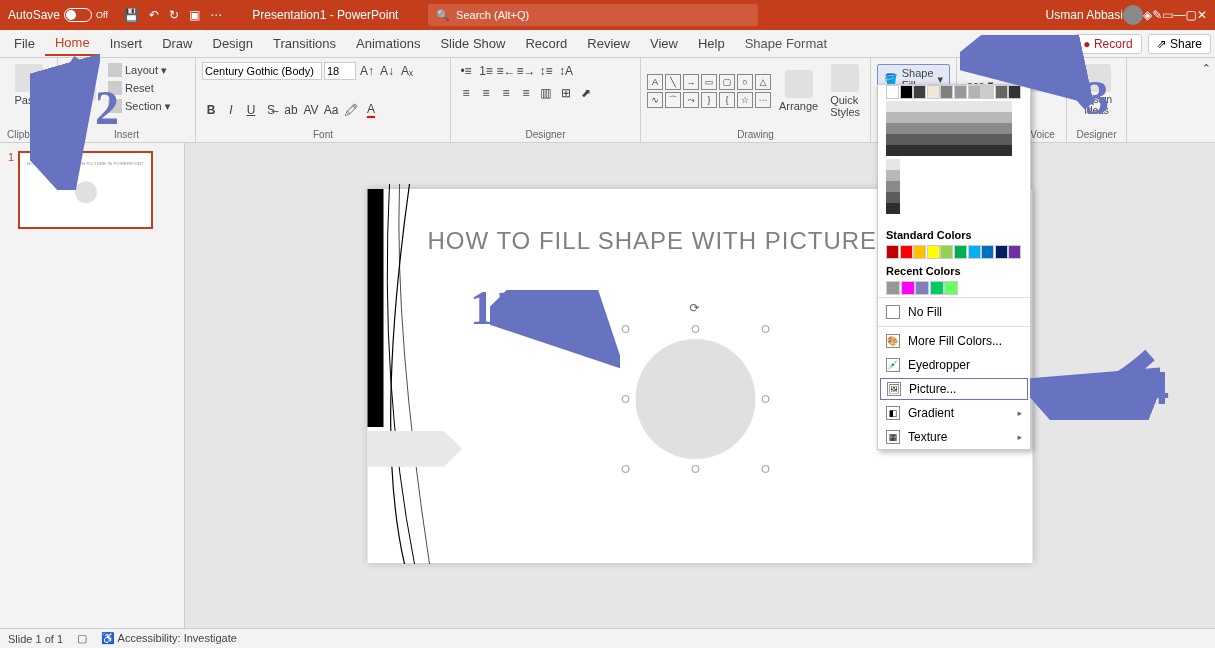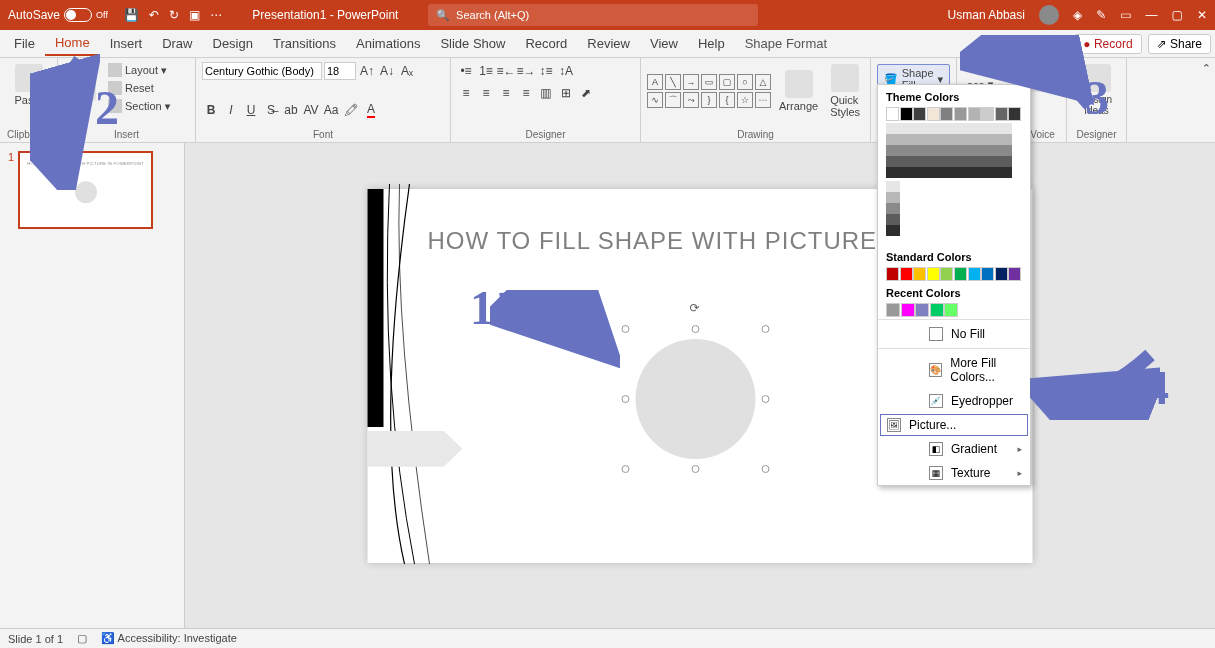--- a/index.html
+++ b/index.html
@@ -6,21 +6,21 @@
 body { background: #f3f3f3; width: 1215px; height: 648px; overflow: hidden; position: relative; }
 
 .titlebar { background: #c43e1c; height: 30px; display: flex; align-items: center; color: #fff; font-size: 12px; padding: 0 8px; }
 .titlebar .autosave { display: flex; align-items: center; gap: 4px; margin-right: 8px; }
 .titlebar .toggle { width: 28px; height: 14px; border: 1px solid #fff; border-radius: 7px; position: relative; }
 .titlebar .toggle::after { content: ''; position: absolute; width: 10px; height: 10px; background: #fff; border-radius: 50%; left: 1px; top: 1px; }
 .titlebar .qat { display: flex; gap: 10px; margin-left: 8px; }
 .titlebar .qat span { cursor: pointer; }
 .titlebar .title { margin-left: 30px; }
 .titlebar .search { flex: 1; max-width: 330px; background: #d05a3c; height: 22px; border-radius: 3px; margin-left: 30px; display: flex; align-items: center; padding: 0 8px; font-size: 11px; color: #fff; }
-.titlebar .right { margin-left: auto; display: flex; align-items: center; gap: 14px; }
+.titlebar .right { margin-left: auto; display: flex; align-items: center; }
 .titlebar .avatar { width: 20px; height: 20px; border-radius: 50%; background: #8a8a8a; }
 .titlebar .winbtn { cursor: pointer; }
 
 .menubar { background: #f3f3f3; height: 28px; display: flex; align-items: center; font-size: 13px; padding: 0 4px; border-bottom: 1px solid #d0d0d0; }
 .menubar .tab { padding: 4px 10px; cursor: pointer; color: #444; }
 .menubar .tab.active { color: #c43e1c; border-bottom: 2px solid #c43e1c; }
 .menubar .tab.context { color: #555; }
 .menubar .share { margin-left: auto; display: flex; gap: 6px; }
 .menubar .share .btn { border: 1px solid #ccc; padding: 2px 8px; border-radius: 3px; font-size: 12px; background: #fff; cursor: pointer; }
 .menubar .share .record { color: #b91c1c; }
@@ -45,21 +45,21 @@
 .ribbon .shape-fill-btn { border: 1px solid #7a8cd6; background: #e4e8f5; padding: 2px 6px; border-radius: 2px; display: inline-flex; align-items: center; gap: 4px; cursor: pointer; }
 
 .dropdown { position: absolute; top: 84px; right: 184px; width: 154px; background: #fff; border: 1px solid #ccc; box-shadow: 2px 2px 6px rgba(0,0,0,0.3); z-index: 100; font-size: 12px; }
 .dropdown .section-title { font-weight: 600; padding: 6px 8px 4px; font-size: 11px; }
 .dropdown .swatch-row { display: flex; gap: 0; padding: 0 8px; }
 .dropdown .swatch { width: 14px; height: 14px; border: 1px solid #ccc; margin-right: 0.5px; cursor: pointer; }
 .dropdown .swatch-grid { padding: 2px 8px 6px; }
 .dropdown .swatch-grid .col { display: inline-block; }
 .dropdown .swatch-grid .col .shade { width: 14px; height: 11px; display: block; cursor: pointer; }
 .dropdown .divider { border-top: 1px solid #e0e0e0; margin: 2px 0; }
-.dropdown .menu-item { padding: 5px 8px; display: flex; align-items: center; gap: 8px; cursor: pointer; margin-left: 43px; }
+.dropdown .menu-item { padding: 5px 8px; display: flex; align-items: center; gap: 8px; cursor: pointer; }
 .dropdown .menu-item.highlighted { background: #fff; border: 1.5px solid #6772c1; margin: 1px 2px; padding: 3px 6px; }
 .dropdown .menu-item .mico { width: 14px; height: 14px; border: 1px solid #888; font-size: 9px; display:flex; align-items:center; justify-content:center; }
 .dropdown .menu-item .arrow { margin-left: auto; font-size: 9px; color: #666; }
 
 .workspace { position: absolute; top: 143px; left: 0; right: 0; bottom: 20px; display: flex; background: #e6e6e6; }
 .slidepanel { width: 185px; background: #f3f3f3; border-right: 1px solid #ccc; padding: 8px; }
 .thumb-wrap { display: flex; gap: 4px; }
 .thumb-num { font-size: 11px; color: #c43e1c; }
 .thumb { width: 135px; height: 78px; background: #fff; border: 2px solid #c43e1c; position: relative; }
 .thumb .tinytitle { font-size: 4px; text-align: center; color: #888; margin-top: 8px; letter-spacing: 0.3px; }
@@ -276,21 +276,20 @@
     <div class="bigbtn">
       <div class="ico"></div>
       <span style="font-size:10px; text-align:center;">Design Ideas</span>
     </div>
     <div class="group-label">Designer</div>
   </div>
   <div style="margin-left:auto; padding:4px;">⌃</div>
 </div>
 
 <div class="dropdown">
-  <div class="section-title">Theme Colors</div>
   <div class="swatch-row" id="theme-row">
       <div class="swatch" style="background: rgb(255, 255, 255);"></div>
       <div class="swatch" style="background: rgb(0, 0, 0);"></div>
       <div class="swatch" style="background: rgb(64, 64, 64);"></div>
       <div class="swatch" style="background: rgb(242, 230, 217);"></div>
       <div class="swatch" style="background: rgb(128, 128, 128);"></div>
       <div class="swatch" style="background: rgb(153, 153, 153);"></div>
       <div class="swatch" style="background: rgb(179, 179, 179);"></div>
       <div class="swatch" style="background: rgb(204, 204, 204);"></div>
       <div class="swatch" style="background: rgb(102, 102, 102);"></div>

